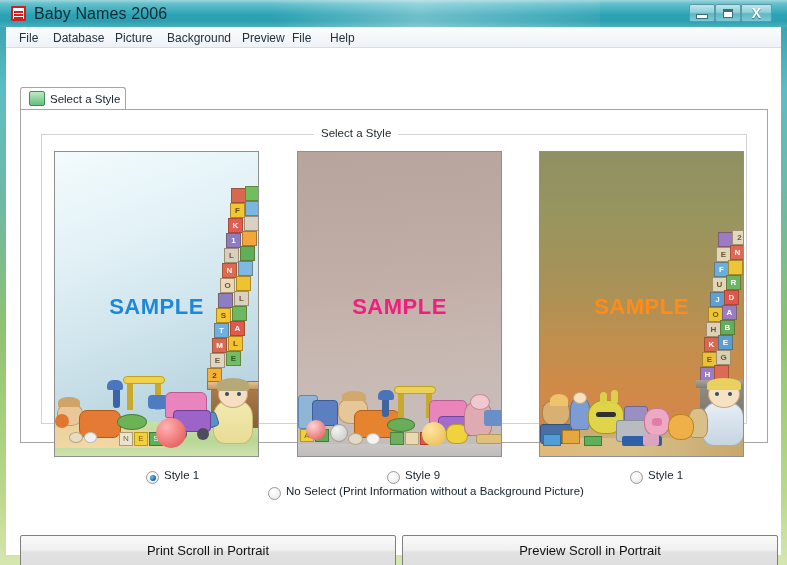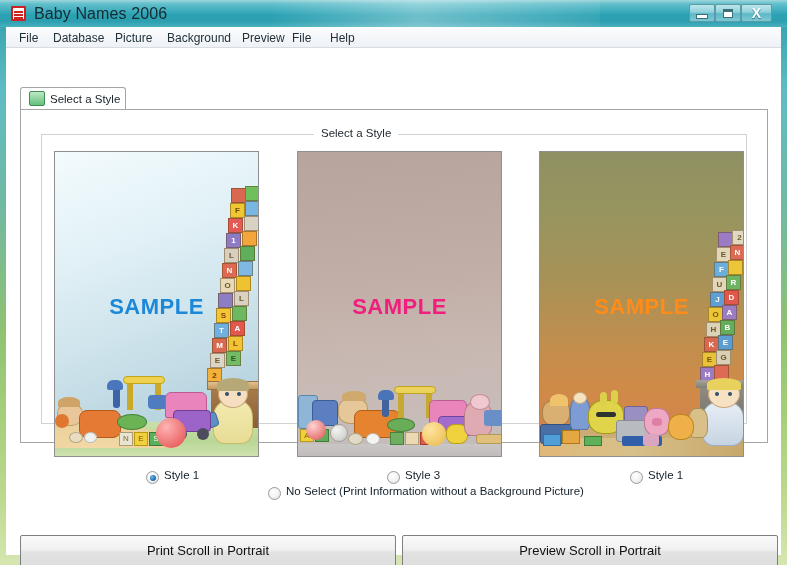--- a/index.html
+++ b/index.html
@@ -482,21 +482,21 @@
             <div class="sample-text">SAMPLE</div>
           </div>
         </div>
 
         <div class="radio-row" style="left:104px; top:336px;">
           <span class="radio checked"></span>
           <span class="radio-label" style="left:18px">Style 1</span>
         </div>
         <div class="radio-row" style="left:345px; top:336px;">
           <span class="radio"></span>
-          <span class="radio-label" style="left:18px">Style 3</span>
+          <span class="radio-label" style="left:18px">Style 9</span>
         </div>
         <div class="radio-row" style="left:588px; top:336px;">
           <span class="radio"></span>
           <span class="radio-label" style="left:18px">Style 1</span>
         </div>
         <div class="radio-row" style="left:226px; top:352px;">
           <span class="radio"></span>
           <span class="radio-label" style="left:18px">No Select (Print Information without a Background Picture)</span>
         </div>
 

